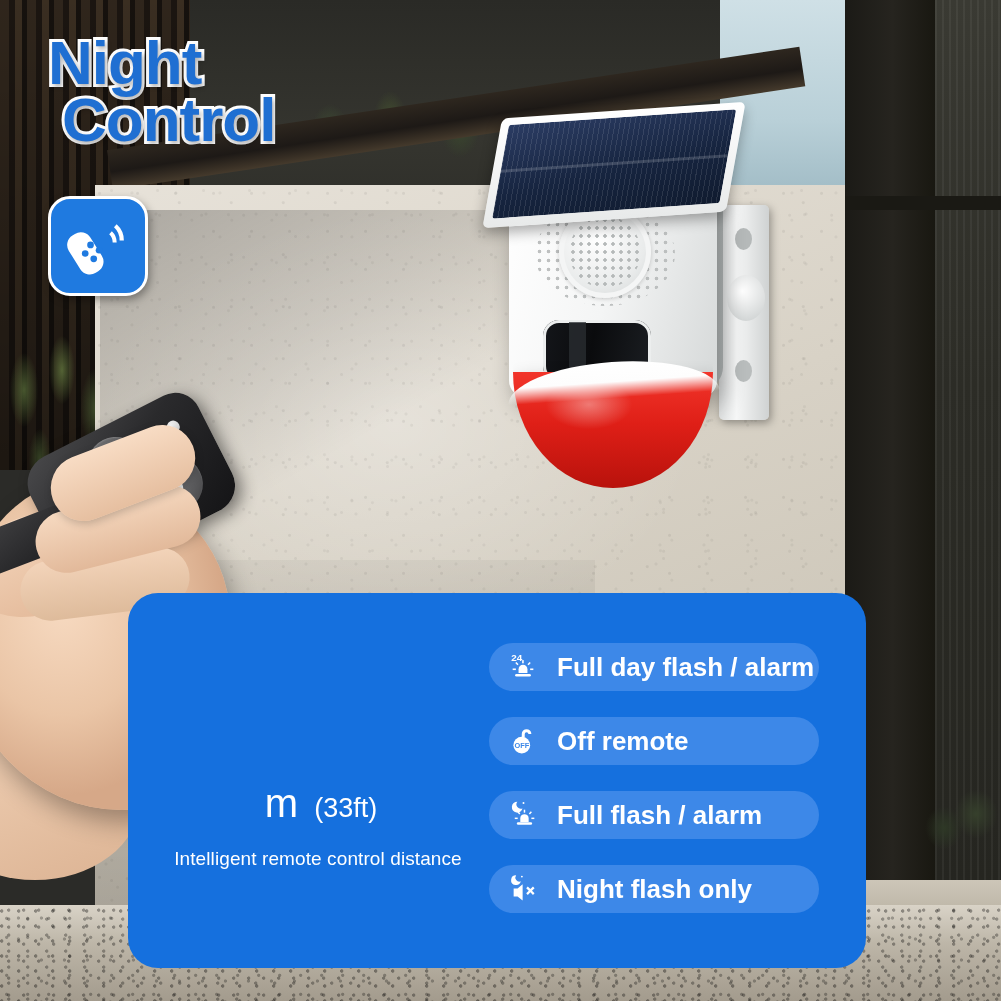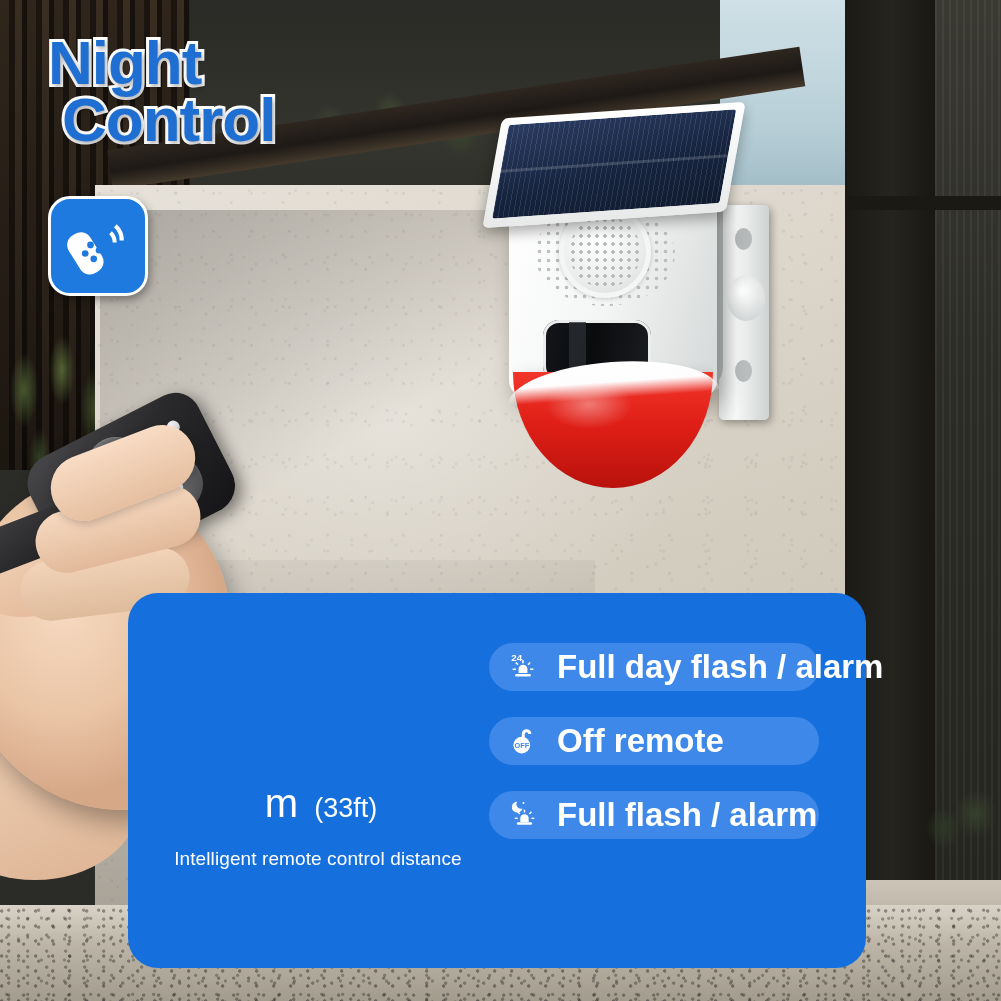--- a/index.html
+++ b/index.html
@@ -362,21 +362,21 @@
   .feat {
     display:flex; align-items:center; gap:16px;
     background:#3d88e8;
     border-radius:26px;
     height:48px;
     padding:0 18px;
     margin-bottom:26px;
   }
   .feat-icon { width:34px; height:34px; flex:0 0 34px; display:flex; align-items:center; }
   .feat-icon svg { width:32px; height:32px; fill:#ffffff; }
-  .feat-label { color:#ffffff; font-size:33px; font-weight:bold; white-space:nowrap; }
+  .feat-label { color:#ffffff; font-size:26px; font-weight:bold; white-space:nowrap; }
 </style>
 </head>
 <body>
 
 <div id="stage">
 
   <div class="scene">
     <div class="sky-panel-a"></div>
     <div class="sky-panel-b"></div>
     <div class="dark-recess"></div>
@@ -536,17 +536,28 @@
             <rect x="13.6" y="8.7" width="1.2" height="2.4"></rect>
             <rect x="9" y="10.1" width="1.2" height="2.4" transform="rotate(-42 9.6 11.3)"></rect>
             <rect x="18.4" y="10.1" width="1.2" height="2.4" transform="rotate(42 19 11.3)"></rect>
             <rect x="6.3" y="15.1" width="2.4" height="1.2"></rect>
             <rect x="19.8" y="15.1" width="2.4" height="1.2"></rect>
           </svg>
         </span>
         <span class="feat-label">Full flash / alarm</span>
       </div>
 
+      <div class="feat">
+        <span class="feat-icon">
+          <svg viewBox="0 0 26 26">
+            <path d="M7.4 1.8a4 4 0 1 0 3.8 5A3.3 3.3 0 0 1 7.4 1.8z"></path>
+            <circle cx="12.1" cy="2.9" r="0.75"></circle>
+            <path d="M5.4 12.6v6.4h3.2l4.1 3.4V9.2L8.6 12.6z"></path>
+            <path d="M15.6 12.3l1.3-1.3 2.1 2.1 2.1-2.1 1.3 1.3-2.1 2.1 2.1 2.1-1.3 1.3-2.1-2.1-2.1 2.1-1.3-1.3 2.1-2.1z"></path>
+          </svg>
+        </span>
+        <span class="feat-label">Night flash only</span>
+      </div>
 
     </div>
   </div>
 
 </div>
 
 </body></html>

